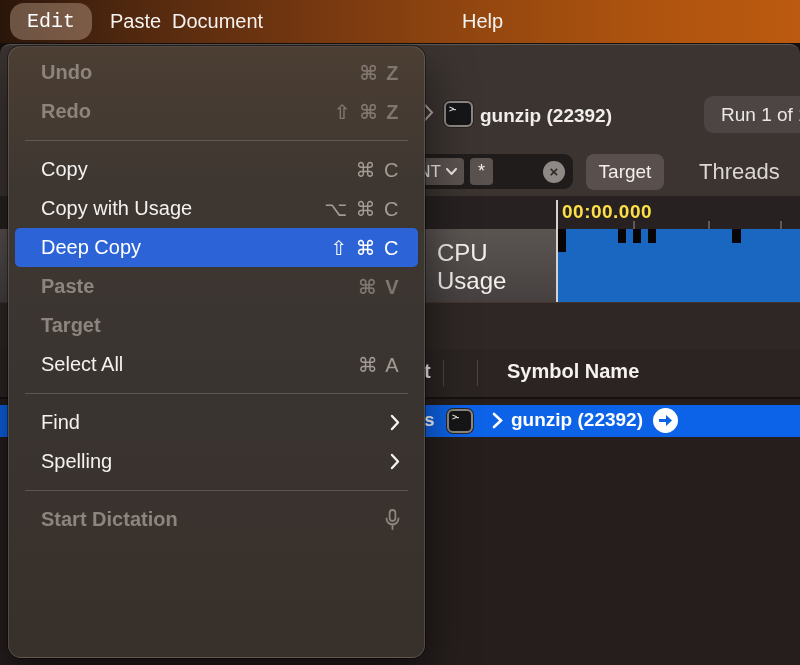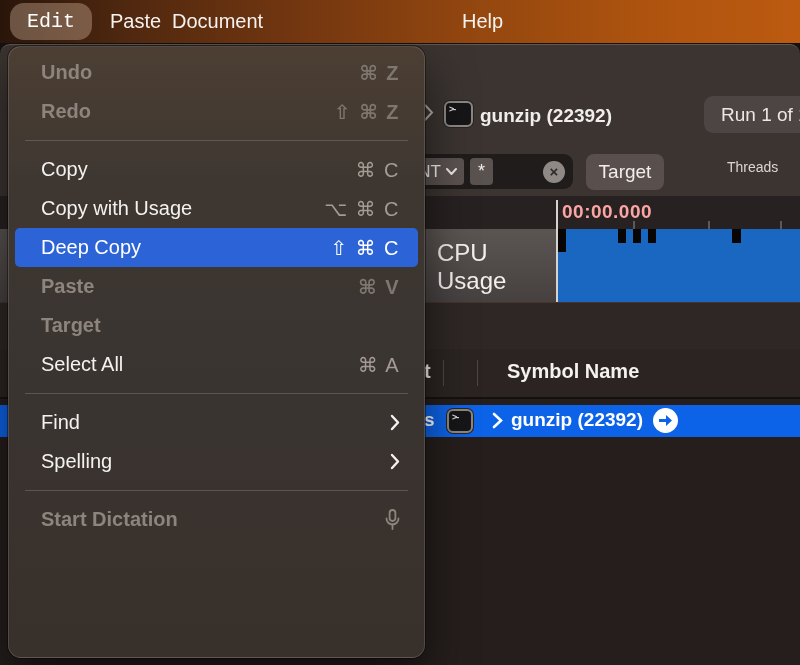--- a/index.html
+++ b/index.html
@@ -37,24 +37,24 @@
   
   .filter-field{position:absolute;left:396px;top:110px;width:177px;height:35px;background:#201c1b;
     border-radius:9px;display:flex;align-items:center;padding:0 8px 0 4px;box-sizing:border-box;gap:6px;}
   .tok{background:#5a524f;border-radius:4px;height:27px;display:flex;align-items:center;
     color:#f2efed;font-size:17px;padding:0 7px;gap:5px;}
   .tok-star{padding:0 8px;font-size:18px;}
   .clear-btn{margin-left:auto;width:22px;height:22px;border-radius:50%;background:#8f8985;
     color:#2e2927;font-size:15px;font-weight:700;display:flex;align-items:center;justify-content:center;line-height:1;}
   .tab-target{position:absolute;left:586px;top:110px;width:78px;height:36px;background:#594f4c;
     border-radius:8px;display:flex;align-items:center;justify-content:center;color:#f2eeec;font-size:19px;}
-  .tab-threads{position:absolute;left:699px;top:115px;color:#dcd7d4;font-size:14px;margin-left:28px;}
+  .tab-threads{position:absolute;left:699px;top:115px;color:#dcd7d4;font-size:22px;}
   
   .ruler{position:absolute;left:0;top:152px;width:800px;height:33px;background:#272221;}
-  .ruler-label{position:absolute;left:562px;top:5px;font-size:19px;font-weight:600;color:#fca5a5;letter-spacing:.5px;}
+  .ruler-label{position:absolute;left:562px;top:5px;font-size:19px;font-weight:600;color:#fde047;letter-spacing:.5px;}
   .rtick{position:absolute;bottom:0;width:2px;height:8px;background:#5e5955;}
   .cpu-row{position:absolute;left:0;top:185px;width:800px;height:73px;}
   .cpu-head{position:absolute;left:0;top:0;width:557px;height:73px;
     background:linear-gradient(180deg,#5b5552,#464140);}
   .cpu-label{position:absolute;left:437px;bottom:7px;font-size:24px;color:#f3f0ee;}
   .cpu-blue{position:absolute;left:557px;top:0;right:0;height:73px;}
   .notch{position:absolute;top:0;background:#070605;}
   .playhead{position:absolute;left:556px;top:156px;width:2px;height:102px;background:#d7d2ce;z-index:3;}
   .gap-band{position:absolute;left:0;top:258px;width:800px;height:47px;background:#2e2725;border-top:1px solid #46352c;}
   

